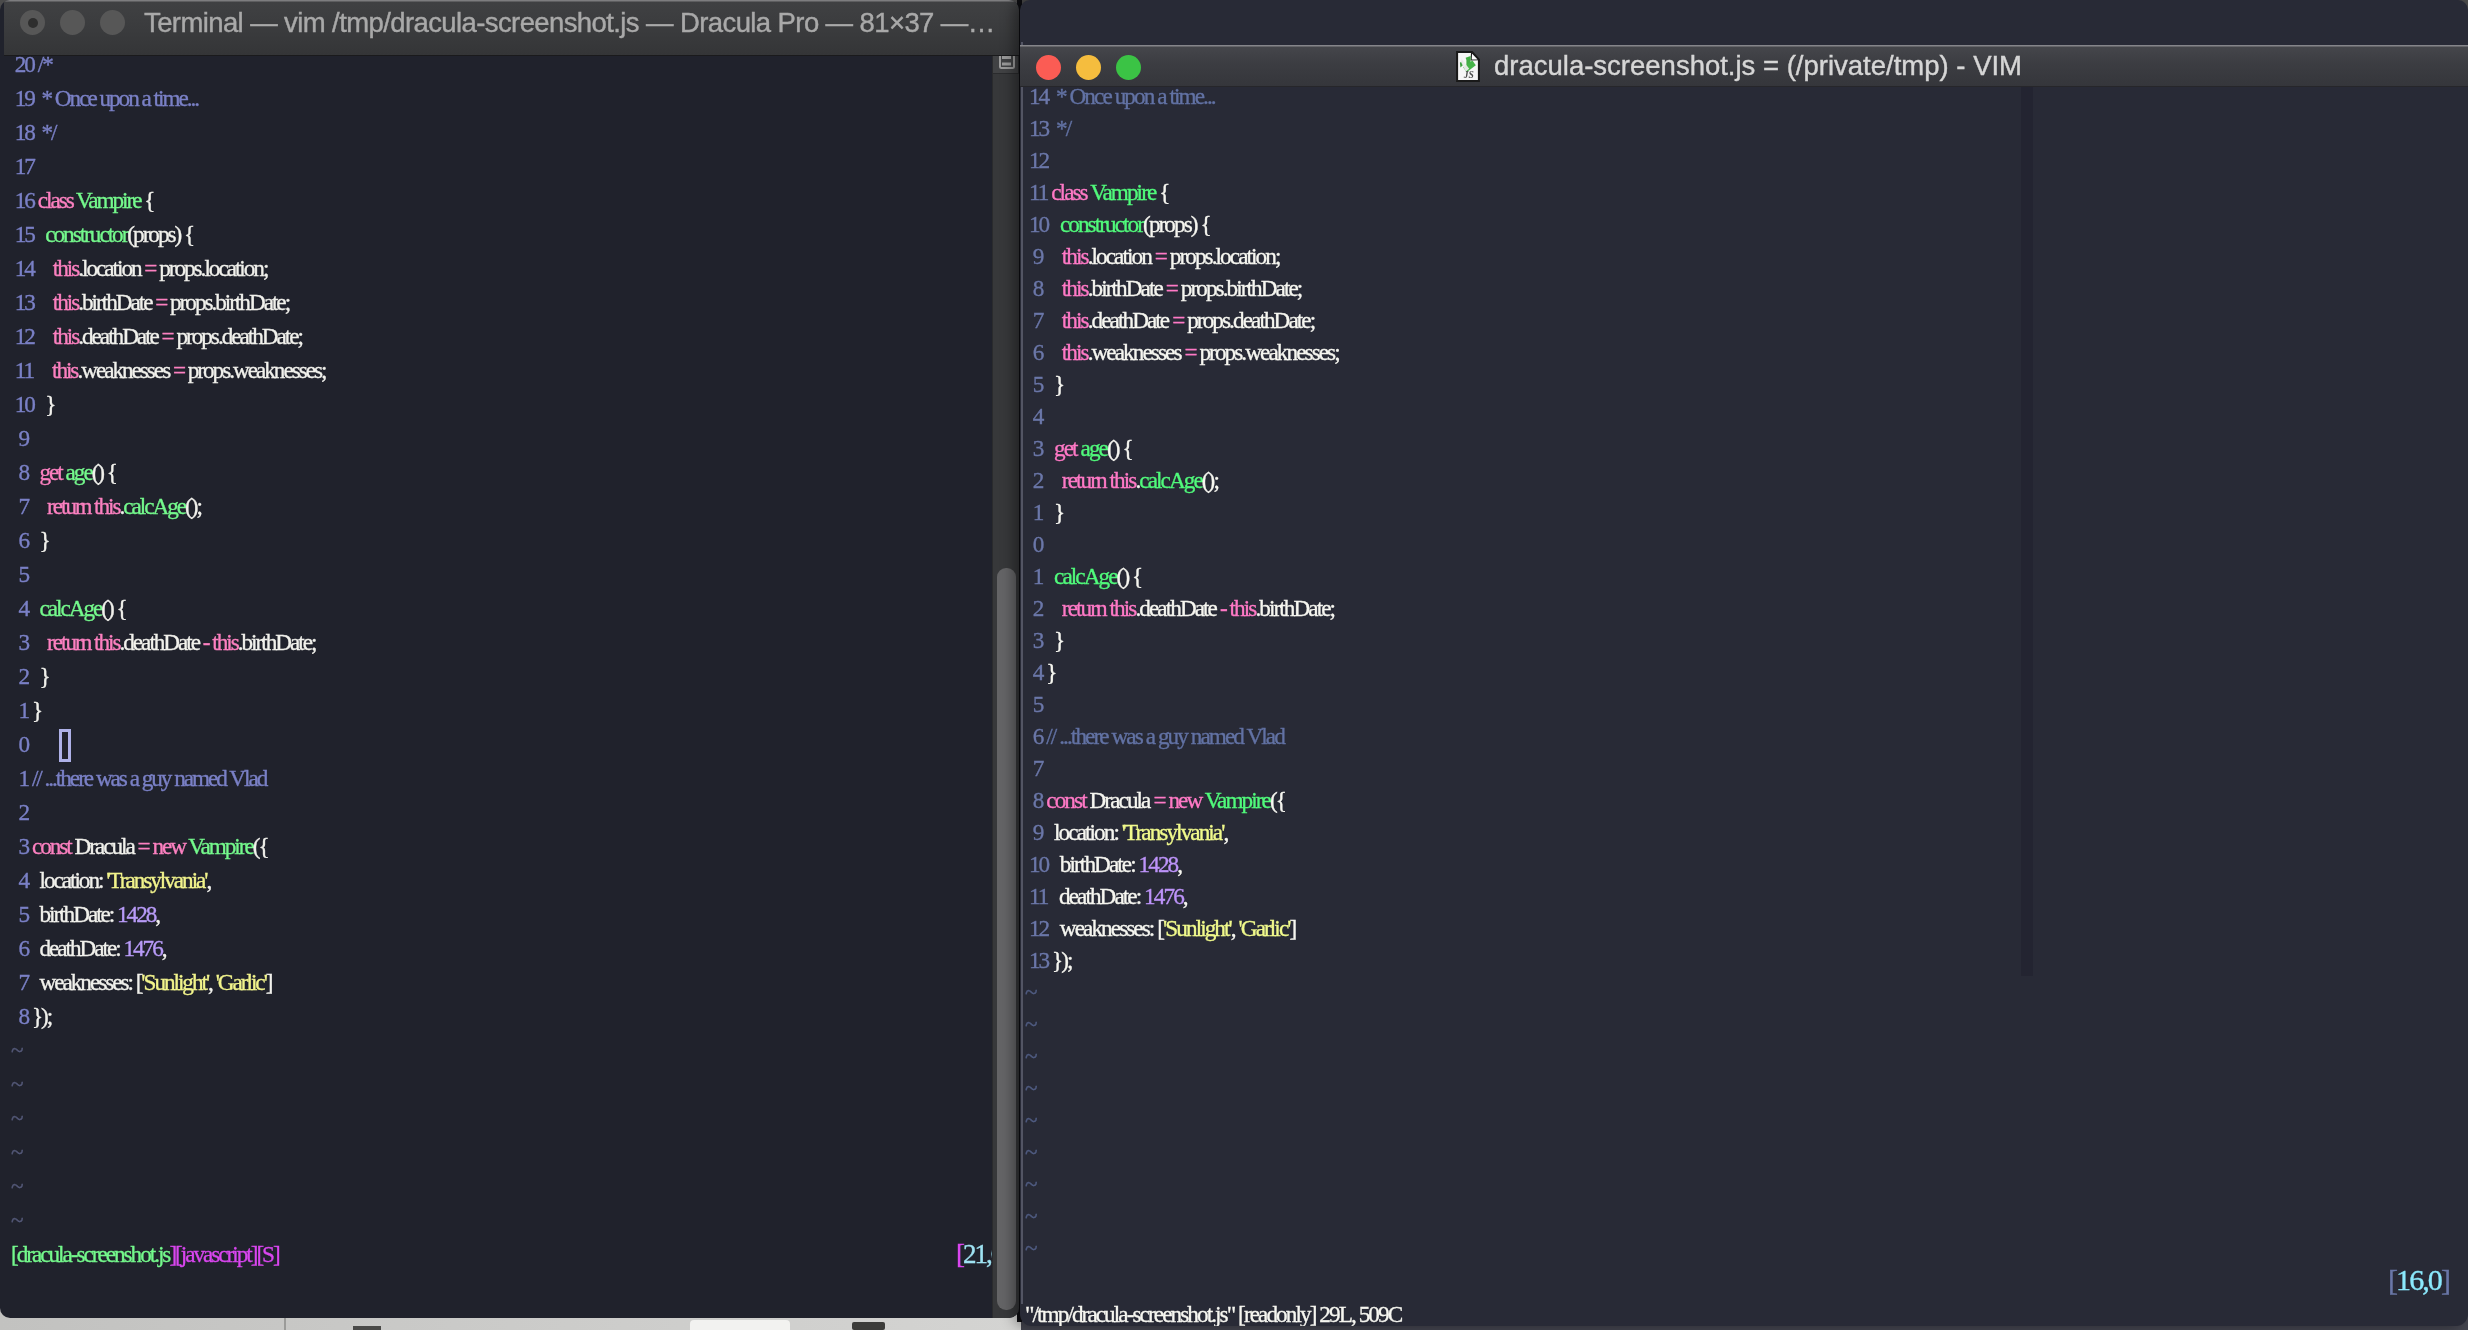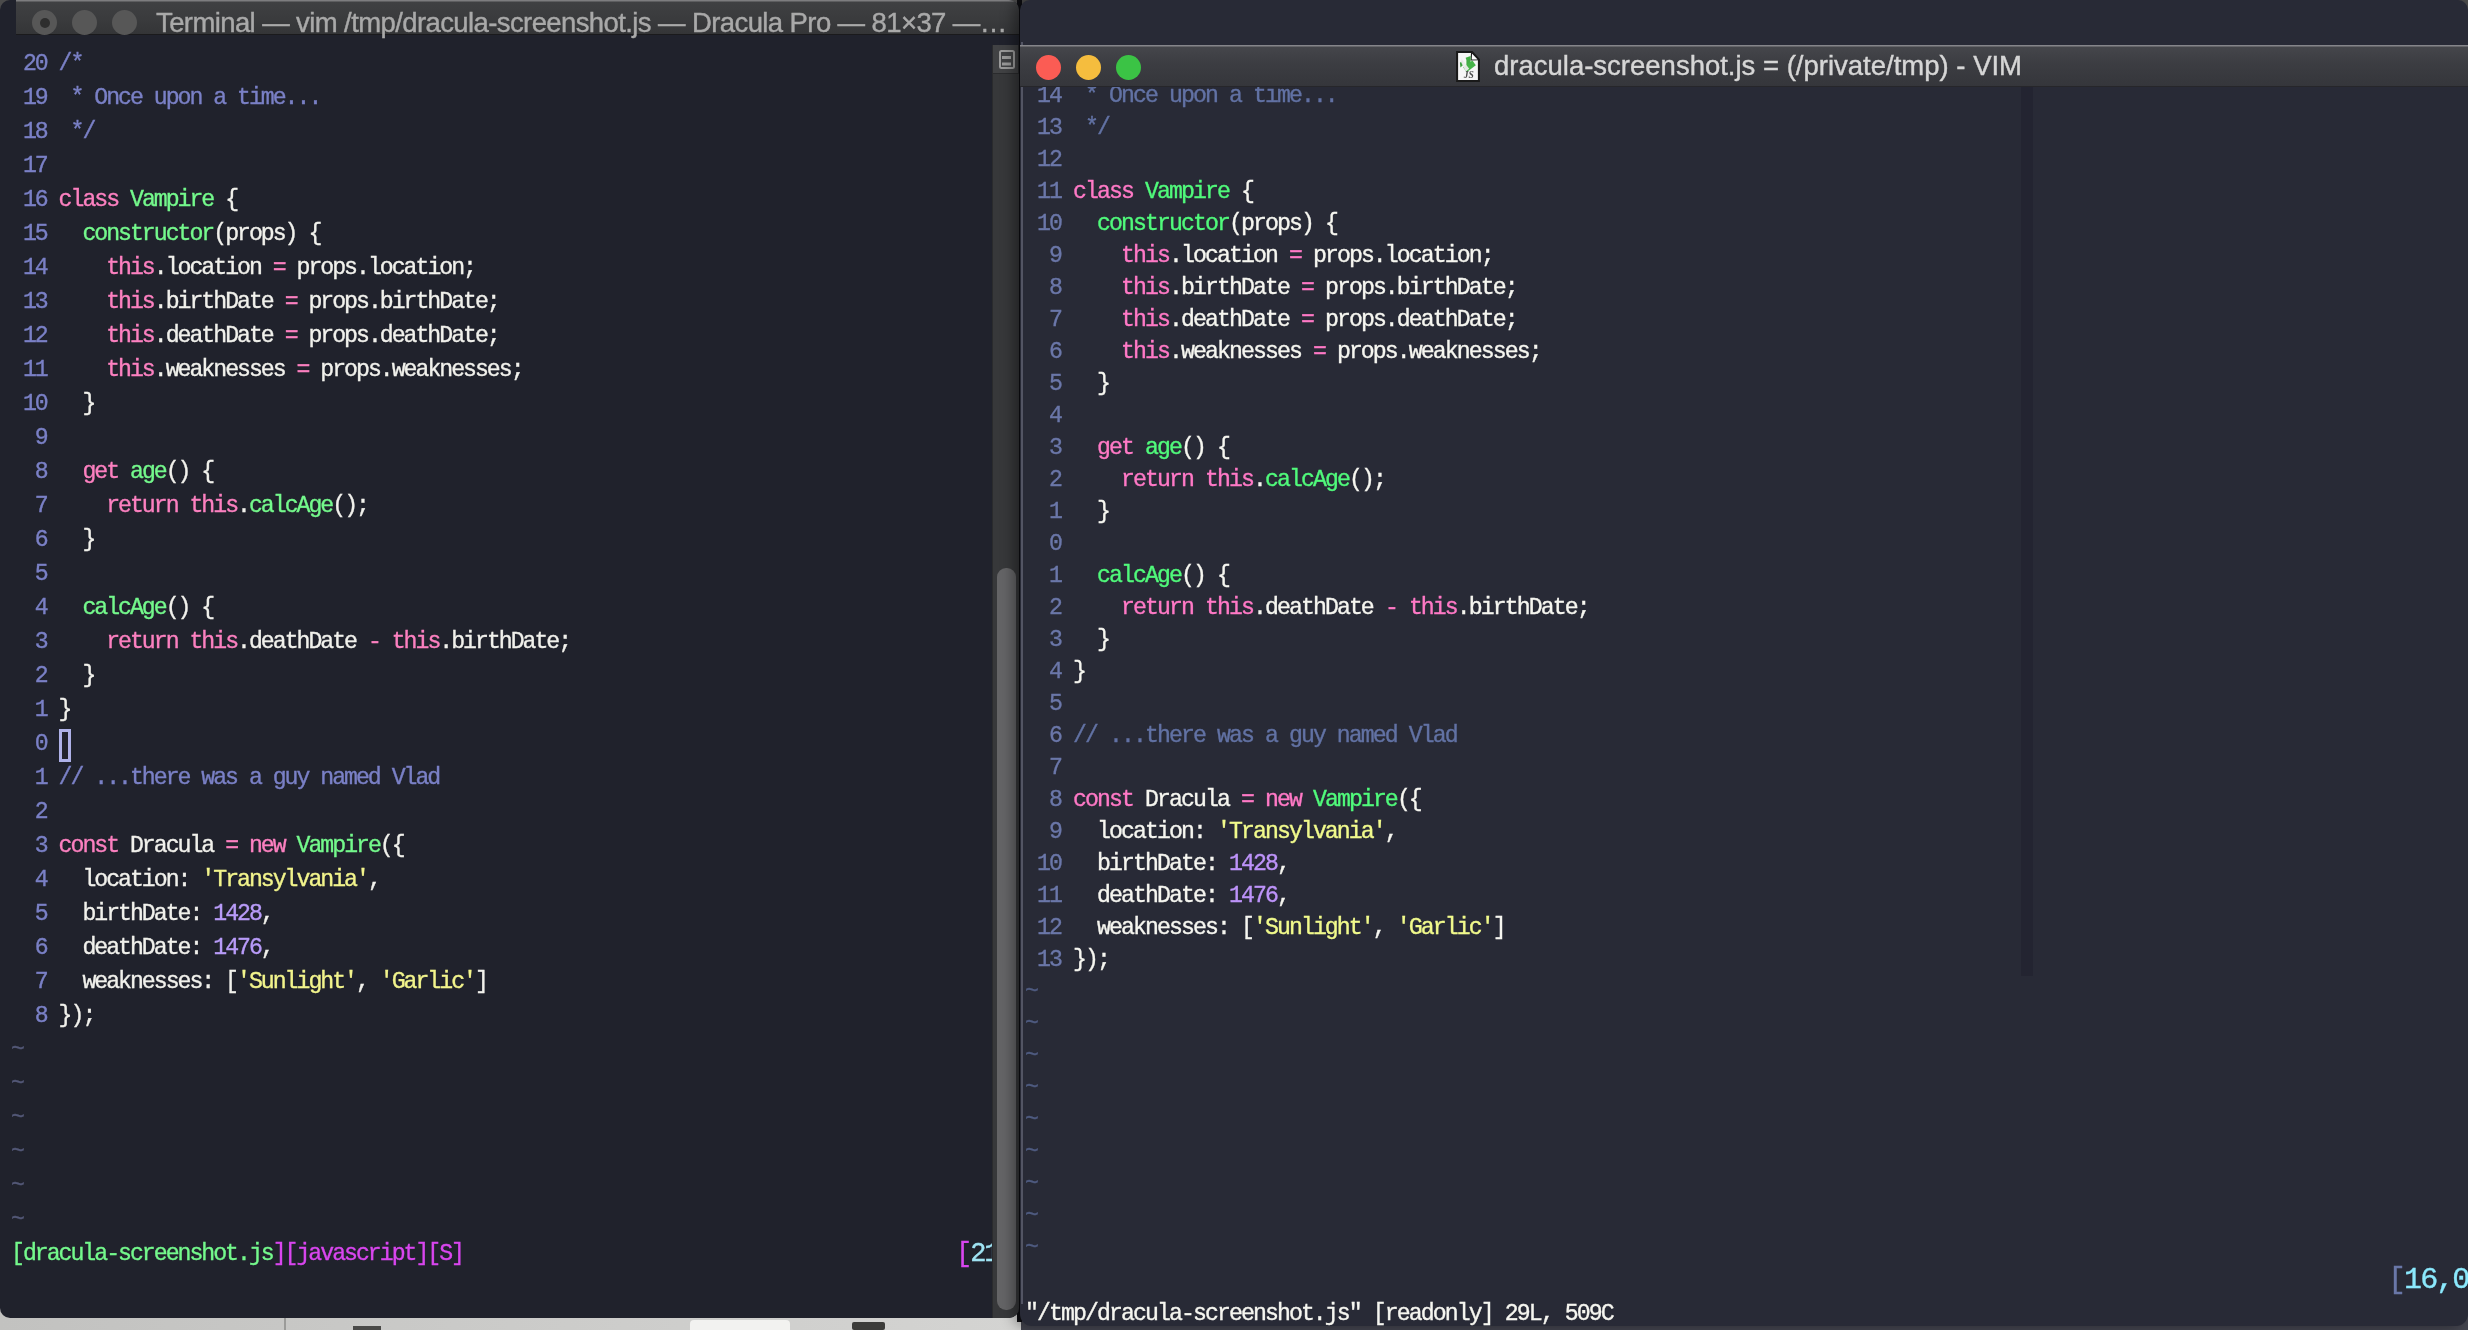--- a/index.html
+++ b/index.html
@@ -1,30 +1,30 @@
 <!DOCTYPE html>
 <html><head><meta charset="utf-8"><title>t</title><style>
 *{margin:0;padding:0;box-sizing:border-box;}
 html,body{width:2468px;height:1330px;overflow:hidden;background:#c9c9c7;}
 .abs{position:absolute;}
-.mono{font-family:Liberation Mono, monospace;white-space:pre;-webkit-text-stroke:0.35px currentColor;}
+.mono{font-family:Liberation Serif, serif;white-space:pre;-webkit-text-stroke:0.35px currentColor;}
 .sans{font-family:"Liberation Sans",sans-serif;-webkit-text-stroke:0.4px currentColor;}
 
 #topback{position:absolute;left:0;top:0;width:2468px;height:10px;background:#4b4b4b;}
 #desk{position:absolute;left:0;top:1305px;width:1021px;height:25px;background:linear-gradient(90deg,#c2c2c0,#d4d4d2);}
 #deskline{position:absolute;left:284px;top:1317px;width:2px;height:13px;background:#9b9b99;}
 #deskwhite{position:absolute;left:690px;top:1320px;width:100px;height:10px;background:#f2f2f0;border-radius:4px 4px 0 0;}
 #deskdark1{position:absolute;left:353px;top:1326px;width:28px;height:4px;background:#4a4a48;}
 #deskdark2{position:absolute;left:852px;top:1322px;width:33px;height:8px;background:#3c3c3a;border-radius:2px;}
 #deskr{position:absolute;left:1021px;top:1300px;width:1447px;height:30px;background:#43444e;}
 #seam{position:absolute;left:1017px;top:0;width:5px;height:1322px;background:#0e0e12;}
 
 #w1{position:absolute;left:0;top:0;width:1019px;height:1318px;border-radius:10px;
     background:#20222c;overflow:hidden;}
-#w1 .tb{position:absolute;left:16px;top:0;width:100%;height:35px;
+#w1 .tb{position:absolute;left:4px;top:0;width:100%;height:56px;
     background:linear-gradient(#404143 0%,#3a3b3d 55%,#343537 100%);
     border-bottom:1px solid #1a1a1c;box-shadow:inset 0 1.5px 0 #7d7d7f;}
 #w1 .title{position:absolute;left:140px;top:0;height:45px;line-height:45px;white-space:nowrap;
     font-size:27.5px;font-weight:400;color:#a9a9a9;letter-spacing:-0.6px;}
 .tl{position:absolute;top:10px;width:25px;height:25px;border-radius:50%;}
 #w1 .l1{left:16px;background:#575757;}
 #w1 .l1::after{content:"";position:absolute;left:7.5px;top:7.5px;width:10px;height:10px;border-radius:50%;background:#2e2e2e;}
 #w1 .l2{left:56px;background:#575757;}
 #w1 .l3{left:96px;background:#575757;}
 

